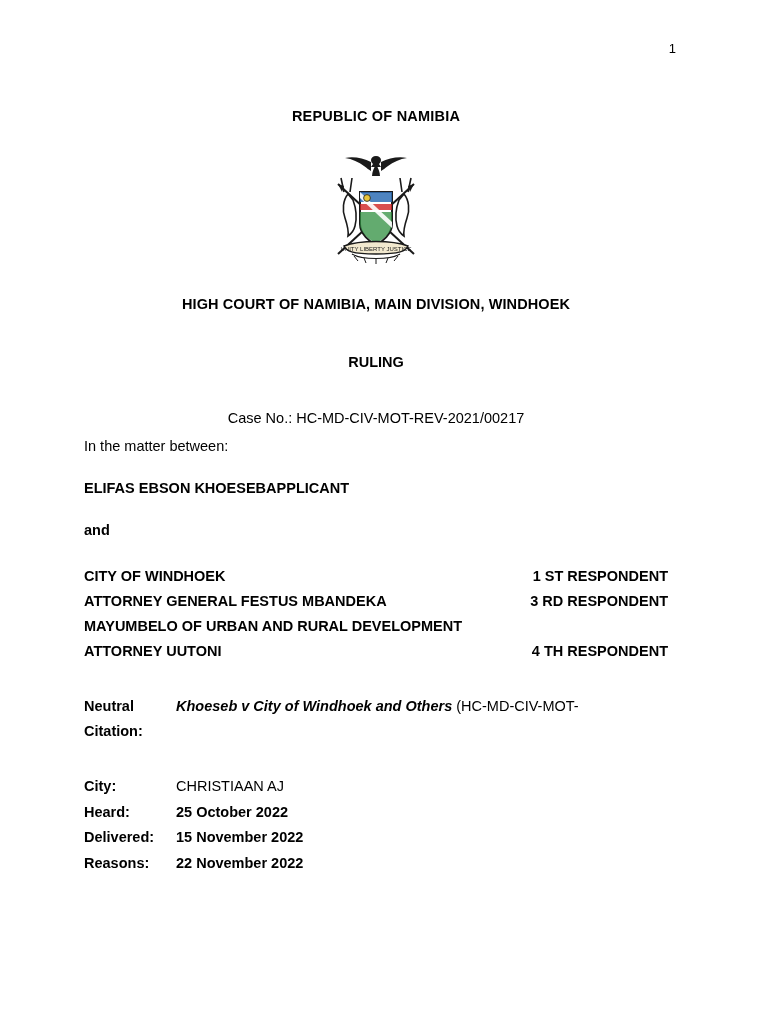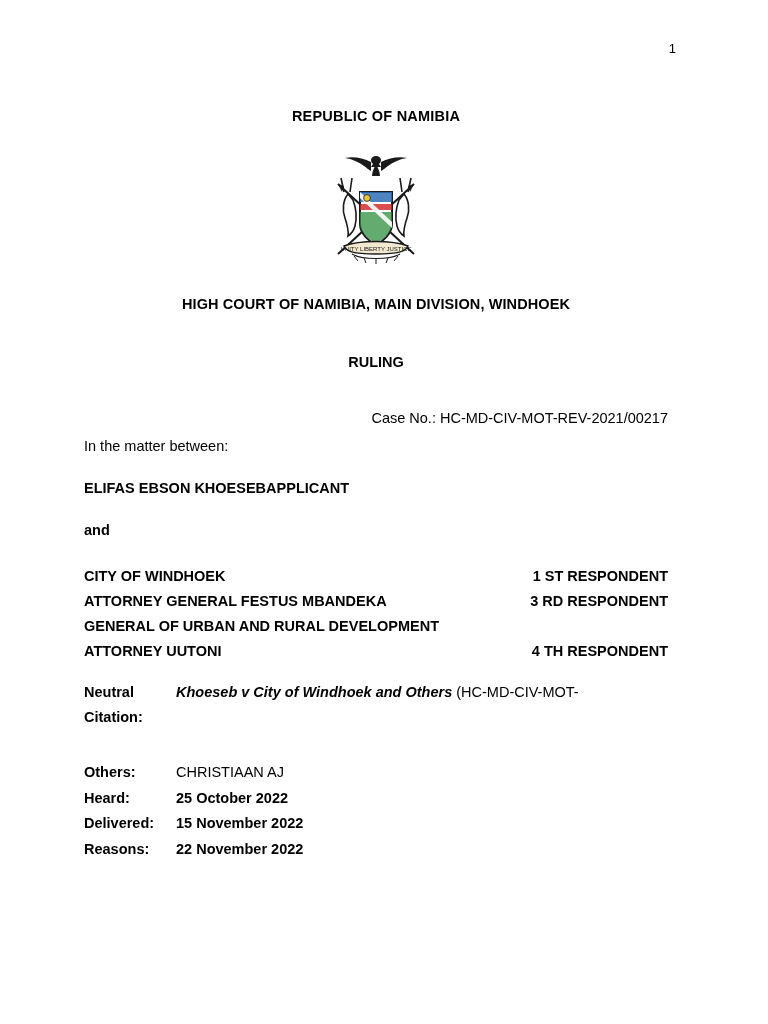--- a/index.html
+++ b/index.html
@@ -62,21 +62,21 @@
     letter-spacing: 0.1px;
     margin-top: 10px;
   }
   .title-ruling {
     font-size: 14.5px;
     font-weight: bold;
     margin-top: 42px;
   }
   .case-no {
     margin-top: 40px;
-    text-align: right;
+    text-align: center;
     font-size: 14.5px;
     padding-right: 0px;
   }
   .matter-between {
     margin-top: 12px;
     font-size: 14.5px;
   }
   .party-row {
     display: flex;
     font-size: 14.5px;
@@ -107,21 +107,21 @@
     width: 420px;
   }
   .resp-label {
     width: 164px;
     text-align: right;
   }
   .resp-label.blank {
     text-align: right;
   }
   .citation {
-    margin-top: 16px;
+    margin-top: 30px;
     display: flex;
     font-size: 14.5px;
     line-height: 25px;
   }
   .citation-label {
     width: 92px;
     font-weight: bold;
     flex: 0 0 92px;
   }
   .citation-value {
@@ -225,37 +225,37 @@
     <div class="respondents">
       <div class="resp-row">
         <span class="resp-name">CITY OF WINDHOEK</span>
         <span class="resp-label">1 ST RESPONDENT</span>
       </div>
       <div class="resp-row">
         <span class="resp-name">ATTORNEY GENERAL FESTUS MBANDEKA</span>
         <span class="resp-label">3 RD RESPONDENT</span>
       </div>
       <div class="resp-row">
-        <span class="resp-name">GENERAL OF URBAN AND RURAL DEVELOPMENT</span>
+        <span class="resp-name">MAYUMBELO OF URBAN AND RURAL DEVELOPMENT</span>
         <span class="resp-label blank"></span>
       </div>
       <div class="resp-row">
         <span class="resp-name">ATTORNEY UUTONI</span>
         <span class="resp-label">4 TH RESPONDENT</span>
       </div>
     </div>
 
     <div class="citation">
       <span class="citation-label">Neutral Citation:</span>
       <span class="citation-value"><i>Khoeseb v City of Windhoek and Others</i><span> (HC-MD-CIV-MOT-</span><br></span>
     </div>
 
     <div class="coram-block">
       <div class="coram-row">
-        <span class="coram-label">Others:</span>
+        <span class="coram-label">City:</span>
         <span class="coram-value">CHRISTIAAN AJ</span>
       </div>
       <div class="coram-row">
         <span class="coram-label">Heard:</span>
         <span class="coram-value bold">25 October 2022</span>
       </div>
       <div class="coram-row">
         <span class="coram-label">Delivered:</span>
         <span class="coram-value bold">15 November 2022</span>
       </div>

